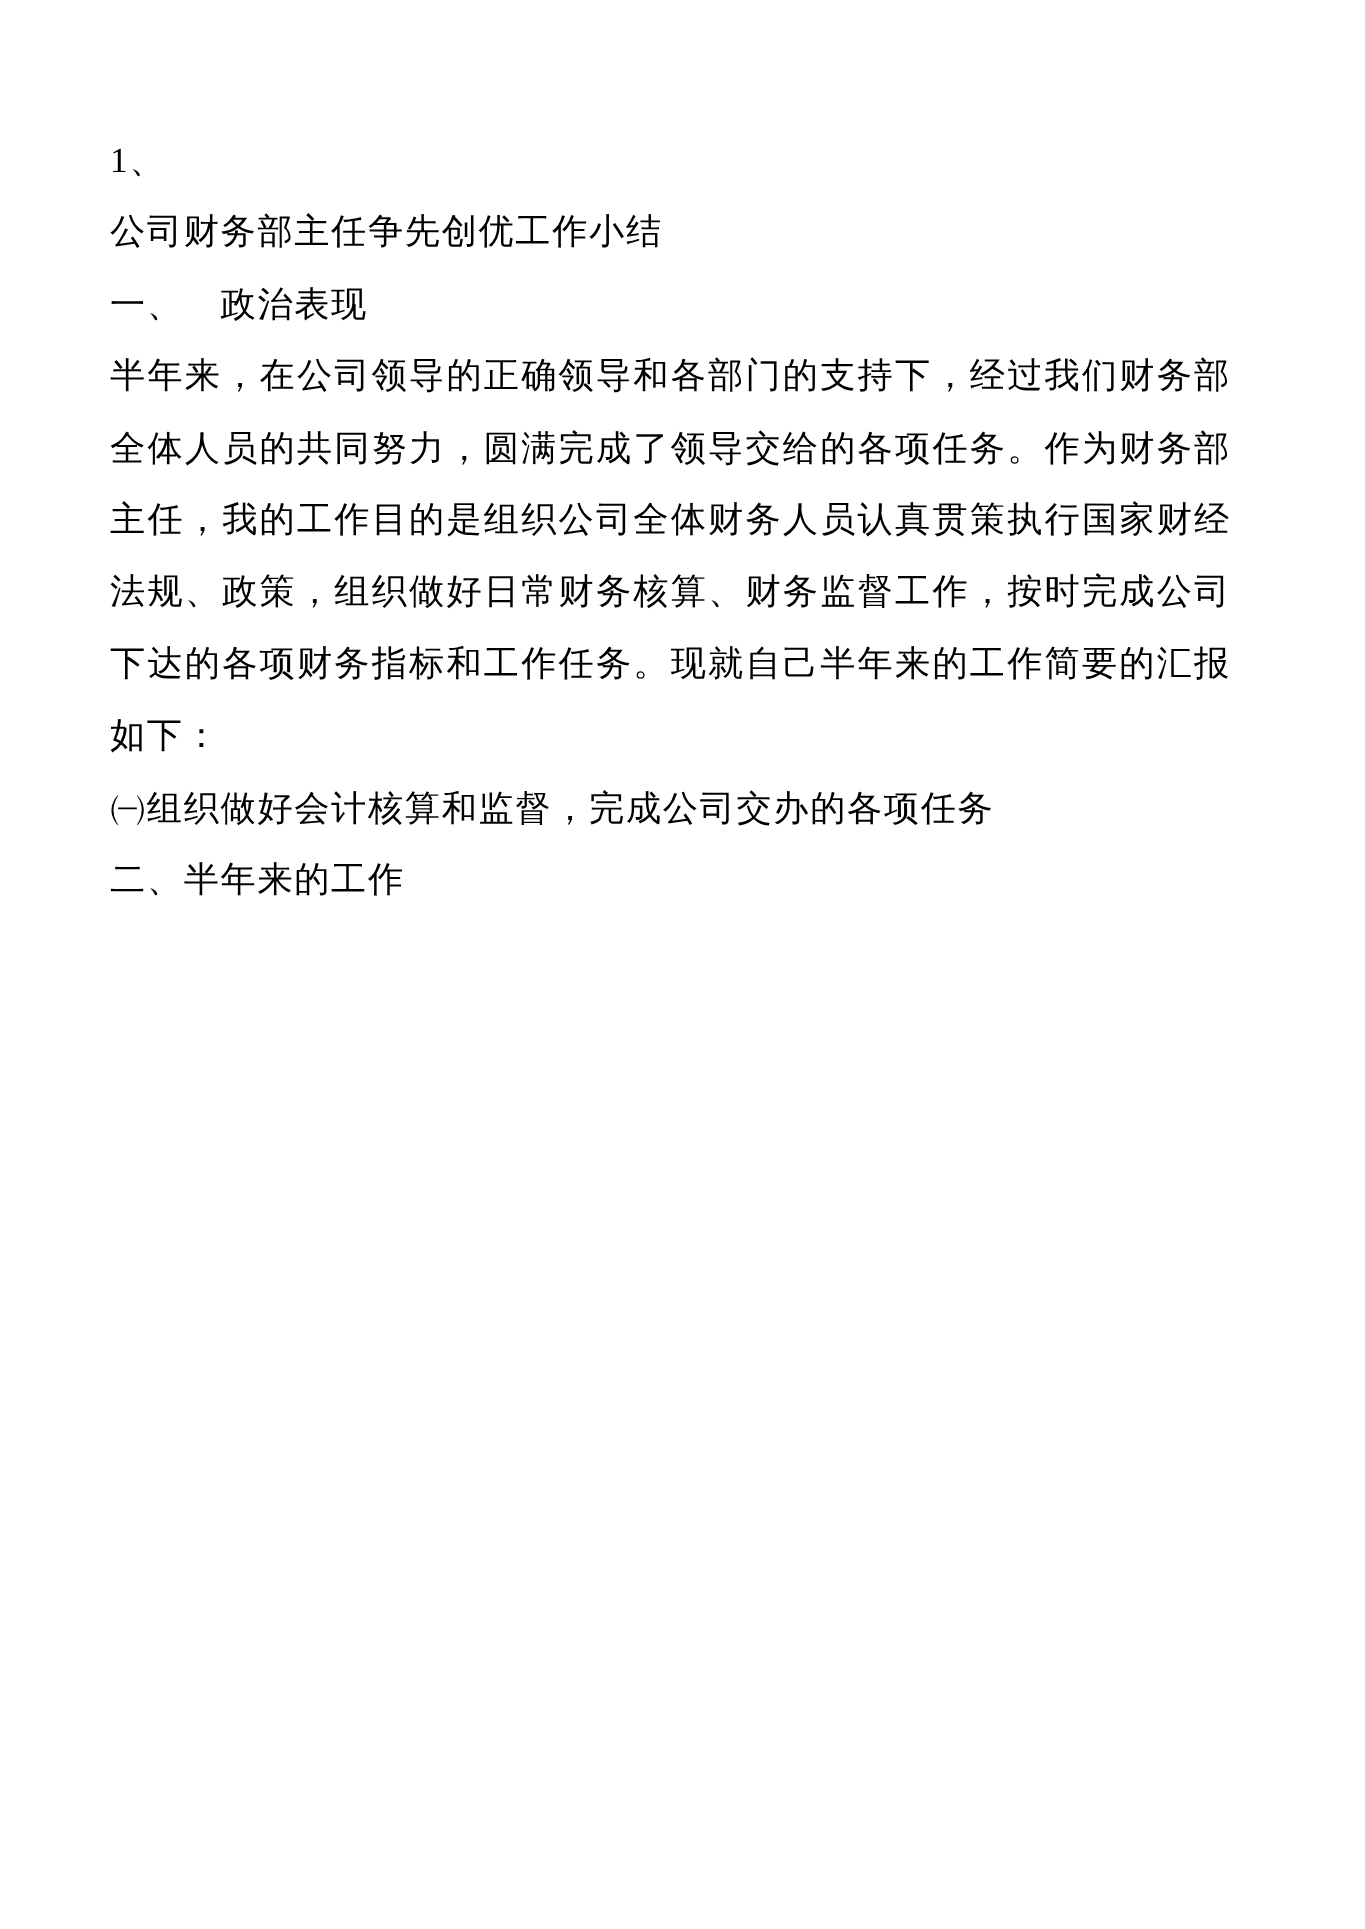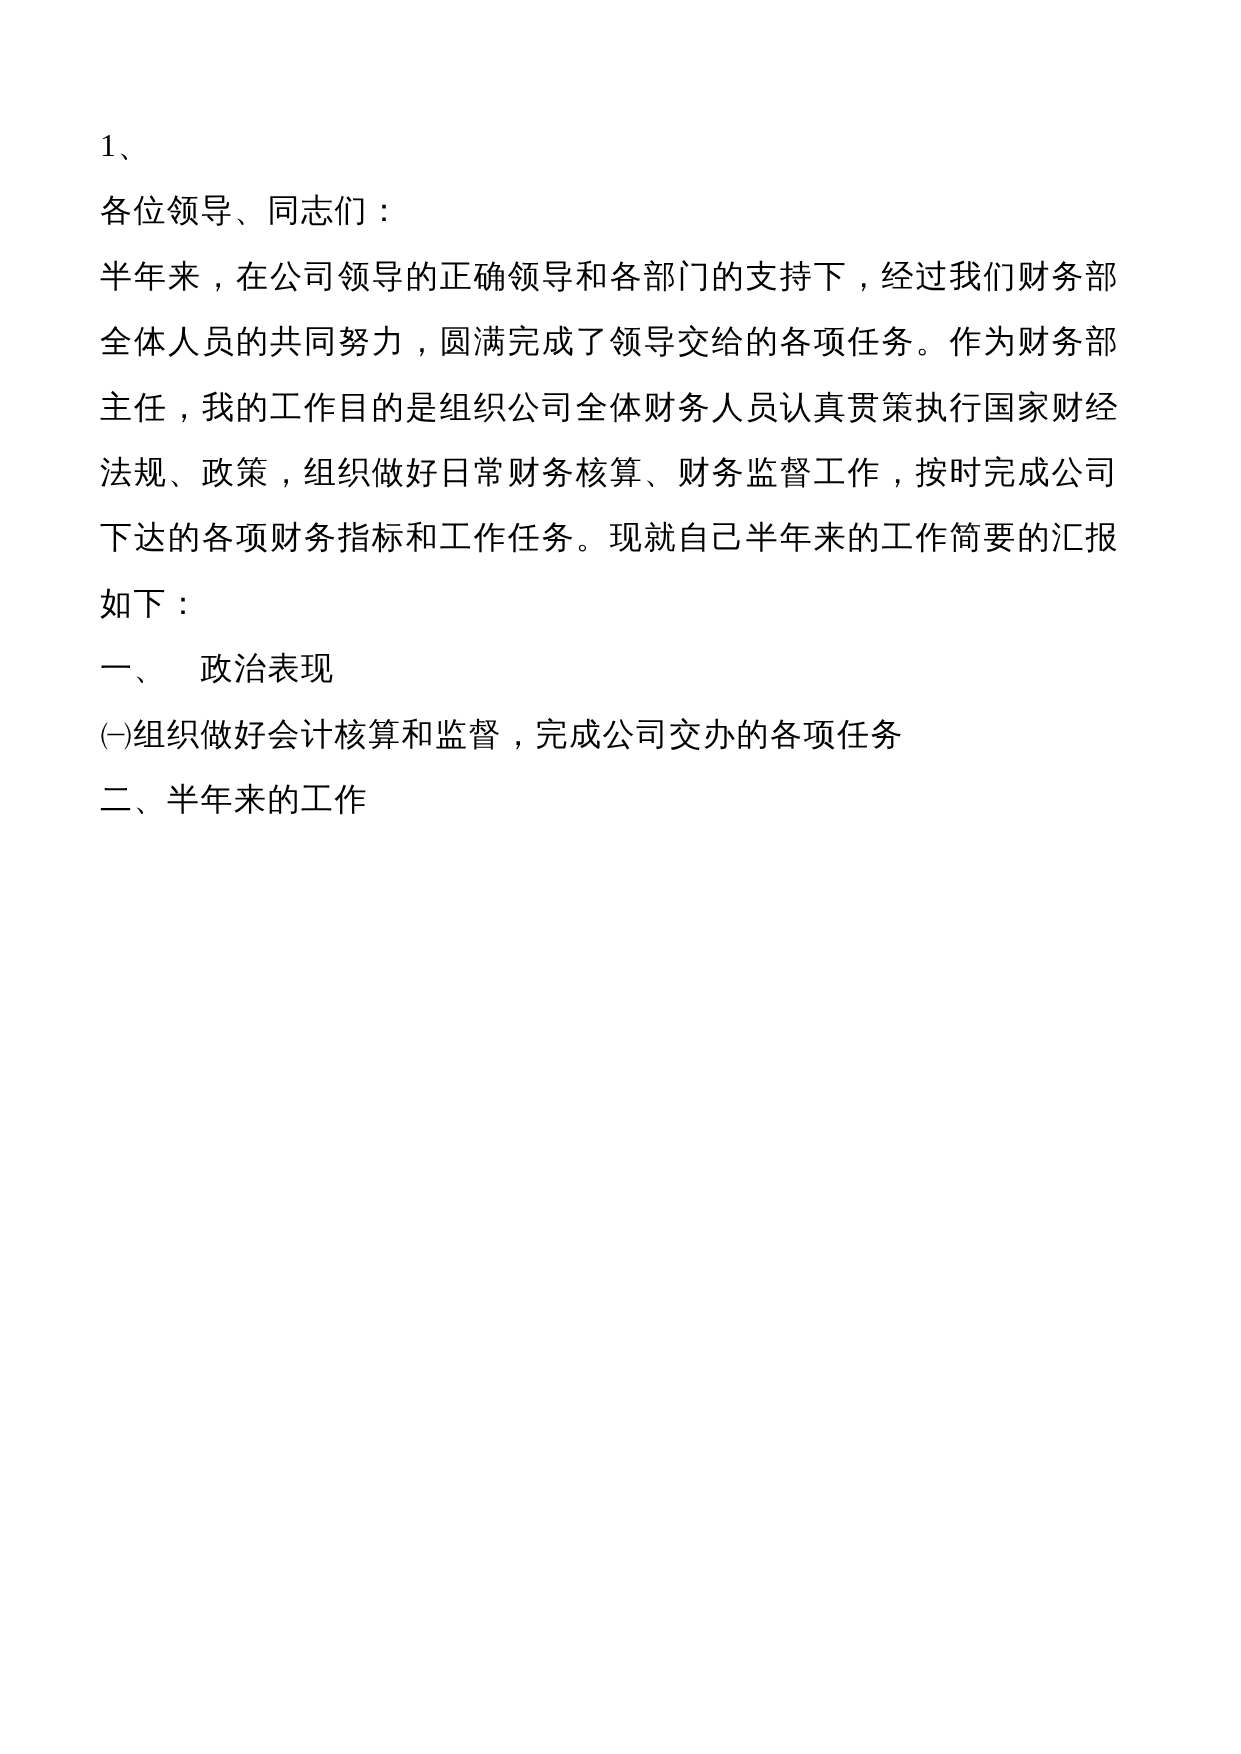--- a/index.html
+++ b/index.html
@@ -30,18 +30,18 @@
     text-align: justify;
     text-justify: inter-ideograph;
     word-break: normal;
   }
 </style>
 </head>
 <body>
 
 <div class="page">
   <p class="doc-line">1、</p>
-  <p class="doc-line">各位领导、同志们：</p>
+  <p class="doc-line">公司财务部主任争先创优工作小结</p>
+  <p class="doc-line">一、　政治表现</p>
   <p class="doc-line">半年来，在公司领导的正确领导和各部门的支持下，经过我们财务部全体人员的共同努力，圆满完成了领导交给的各项任务。作为财务部主任，我的工作目的是组织公司全体财务人员认真贯策执行国家财经法规、政策，组织做好日常财务核算、财务监督工作，按时完成公司下达的各项财务指标和工作任务。现就自己半年来的工作简要的汇报如下：</p>
-  <p class="doc-line">一、　政治表现</p>
   <p class="doc-line">㈠组织做好会计核算和监督，完成公司交办的各项任务</p>
   <p class="doc-line">二、半年来的工作</p>
 </div>
 
 </body></html>

